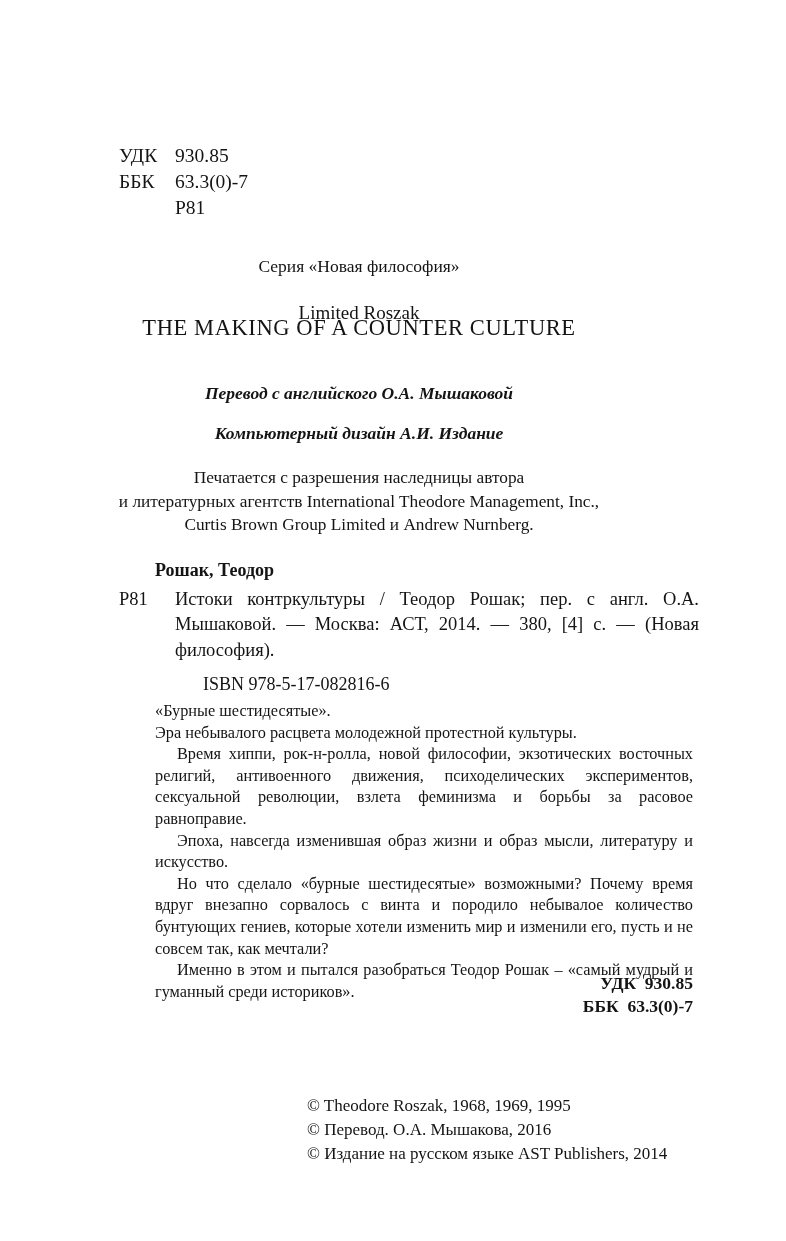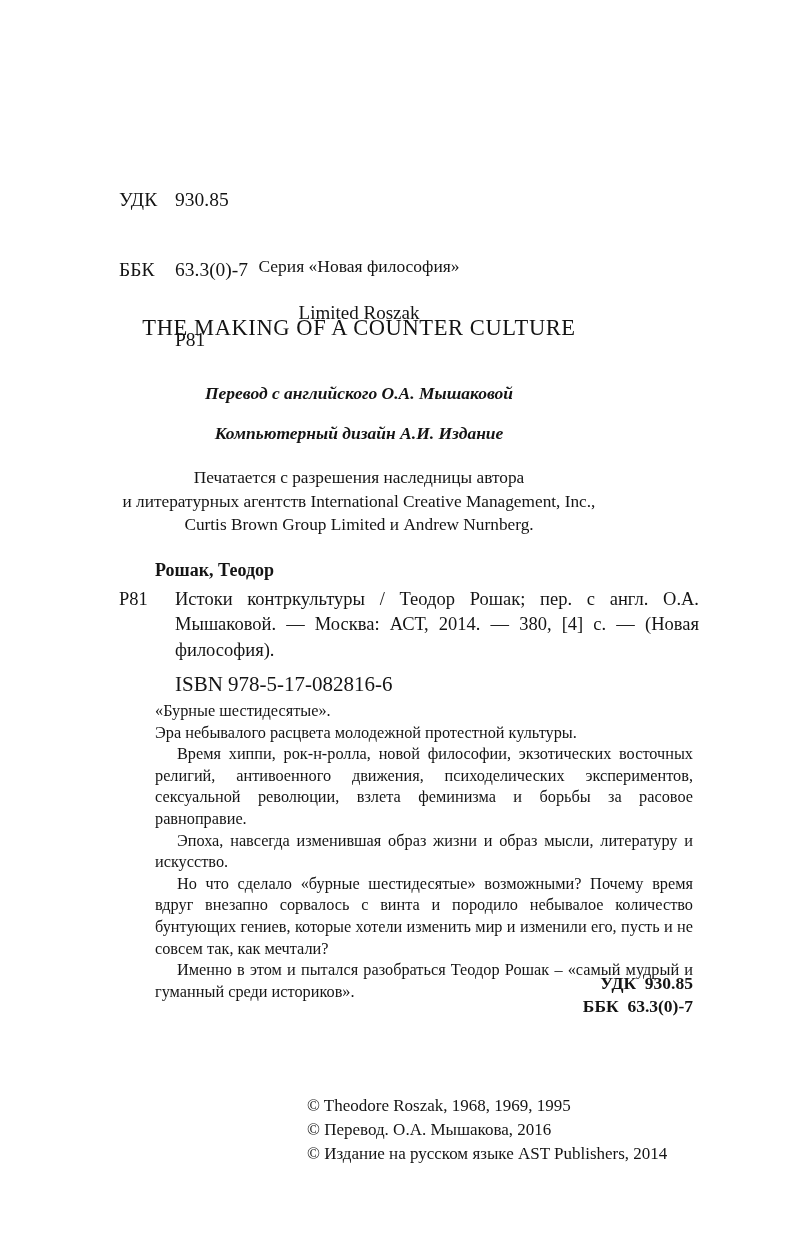--- a/index.html
+++ b/index.html
@@ -28,21 +28,20 @@
     left: 119px;
     top: 143px;
     font-size: 19.5px;
     line-height: 26px;
     white-space: nowrap;
   }
   .class-row { display: block; }
   .class-row .lbl {
     display: inline-block;
     width: 56px;
-    margin-top: 44px;
   }
   .class-row .val { display: inline-block; }
   .class-row.indent .lbl { visibility: hidden; }
 
   
   .centered {
     position: absolute;
     left: 0;
     width: 718px;
     text-align: center;
@@ -105,23 +104,23 @@
     left: 0;
     top: 0;
   }
   .biblio-text {
     margin-left: 56px;
     text-align: justify;
     text-align-last: left;
     font-family: Liberation Serif, serif;
   }
   .isbn-line {
-    margin-left: 56px;
+    margin-left: 84px;
     margin-top: 9px;
-    font-size: 21px;
+    font-size: 18px;
   }
 
   
   .annotation {
     position: absolute;
     left: 155px;
     top: 700px;
     width: 538px;
     font-size: 16.3px;
     line-height: 21.6px;
@@ -181,21 +180,21 @@
   <div class="centered series-line">Серия «Новая философия»</div>
 
   <div class="centered author-line">Limited Roszak</div>
   <div class="centered title-line">THE MAKING OF A COUNTER CULTURE</div>
 
   <div class="centered translator-line">Перевод с английского О.А. Мышаковой</div>
   <div class="centered designer-line">Компьютерный дизайн А.И. Издание</div>
 
   <div class="centered permission-block">
     <span>Печатается с разрешения наследницы автора</span>
-    <span>и литературных агентств International Creative Management, Inc.,</span>
+    <span>и литературных агентств International Theodore Management, Inc.,</span>
     <span>Curtis Brown Group Limited и Andrew Nurnberg.</span>
   </div>
 
   <div class="biblio">
     <div class="biblio-name">Рошак, Теодор</div>
     <div class="biblio-body">
       <span class="biblio-code">Р81</span>
       <div class="biblio-text">Истоки контркультуры / Теодор Рошак; пер. с англ. О.А. Мышаковой. — Москва: АСТ, 2014. — 380, [4] с. — (Новая философия).</div>
     </div>
     <div class="isbn-line">ISBN 978-5-17-082816-6</div>

